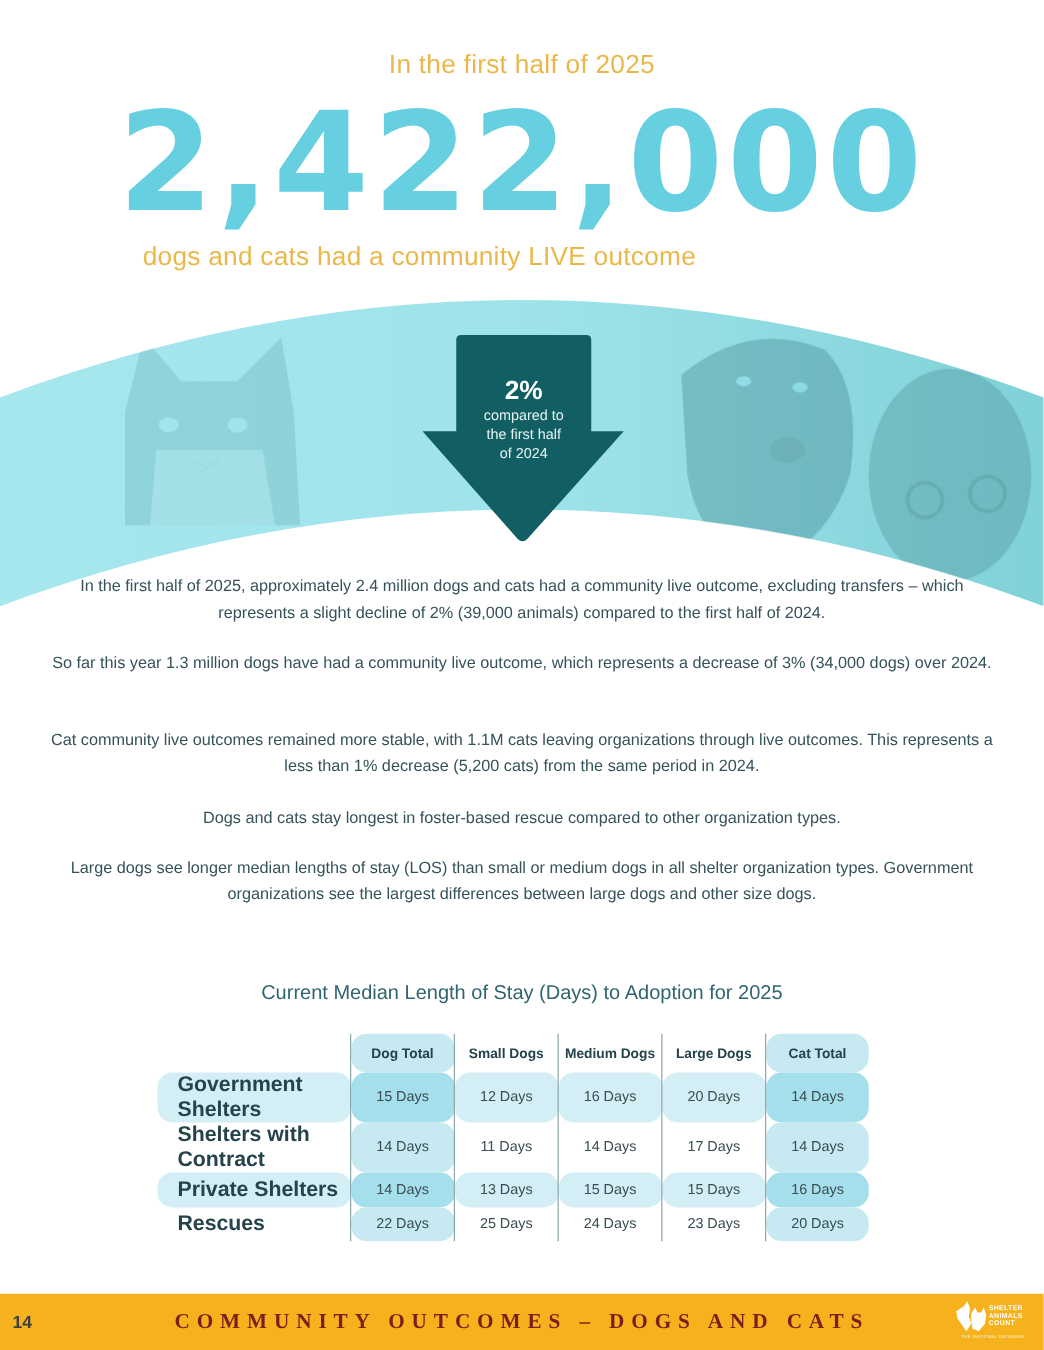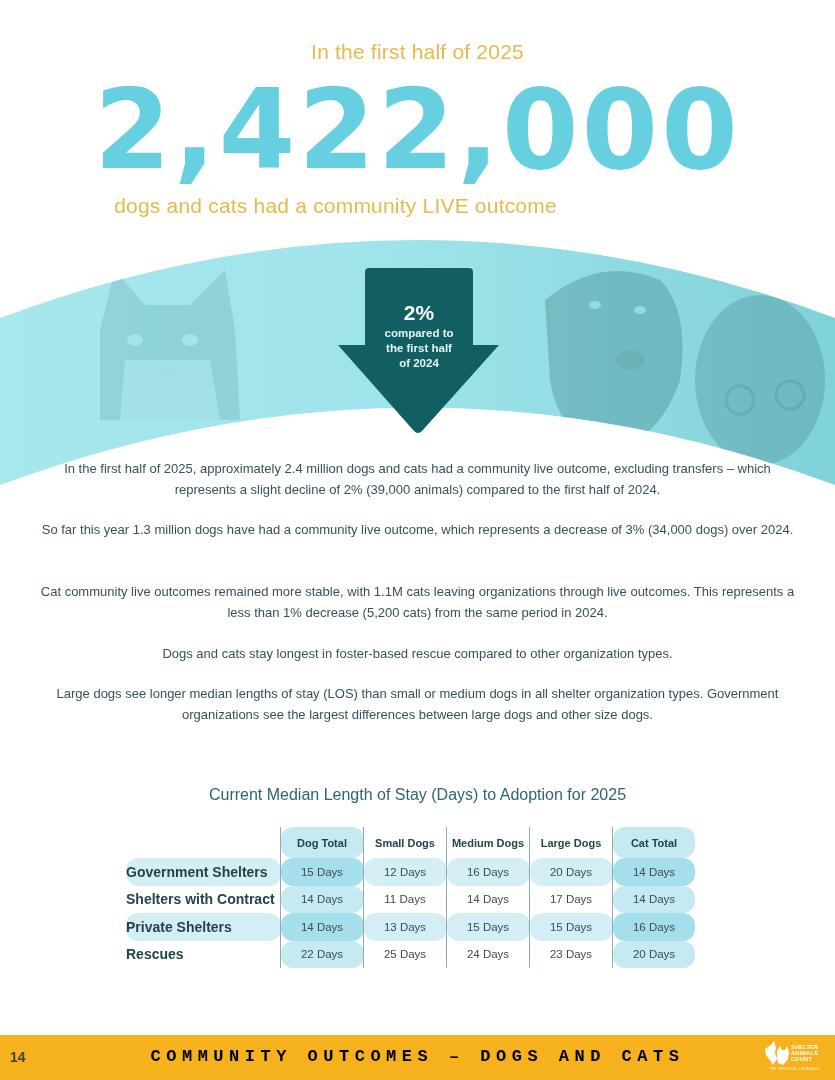--- a/index.html
+++ b/index.html
@@ -21,53 +21,53 @@
   .sub {
     position: absolute; left: 0; width: 671px; top: 194px;
     text-align: center; color: #eab84a; font-size: 21px; letter-spacing: 0.2px;
   }
   .band { position: absolute; left: 0; top: 225px; width: 835px; height: 270px; }
   .arrow-text {
     position: absolute; left: 365px; width: 108px; top: 300px;
     text-align: center; color: #ffffff;
   }
   .arrow-pct { font-size: 21px; font-weight: bold; line-height: 26px; }
-  .arrow-cap { font-size: 11.5px; line-height: 15px; color: #e6f4f4; font-weight: bold; }
+  .arrow-cap { font-size: 11.5px; line-height: 15px; color: #e6f4f4; }
   .para {
     position: absolute; left: 50px; width: 735px; text-align: center;
     color: #35525a; font-size: 13px; line-height: 21px;
   }
   .table-title {
     position: absolute; left: 0; width: 835px; top: 786px;
     text-align: center; color: #2f6470; font-size: 16px;
   }
   table.los {
     position: absolute; left: 126px; top: 827px;
     border-collapse: collapse; font-size: 11.5px; color: #3a4d52;
   }
   table.los th, table.los td { padding: 0; height: 27.5px; text-align: center; border-radius: 12px; }
   table.los th { height: 31px; font-weight: bold; color: #24434b; font-size: 11px; }
-  table.los td.rowlabel { text-align: left; width: 138px; font-weight: bold; color: #24434b; font-size: 14px; }
+  table.los td.rowlabel { text-align: left; padding-left: 16px; width: 138px; font-weight: bold; color: #24434b; font-size: 17px; }
   table.los .c { width: 82px; border-left: 1.5px solid #8fa9ad; }
   table.los tr.shade td { background: #d3eff5; }
   table.los .hl { background: #c7eaf2; }
   table.los tr.shade td.hl { background: #a6dfec; }
   table.los th.hl { background: #c7eaf2; }
   .footer {
     position: absolute; left: 0; top: 1035px; width: 835px; height: 45px;
     background: #f6b21c;
   }
   .page-num {
     position: absolute; left: 10px; top: 14px; color: #404040;
     font-weight: bold; font-size: 14px;
   }
   .footer-title {
     position: absolute; left: 0; width: 835px; top: 12px; text-align: center;
-    color: #000000; font-weight: bold; font-size: 17px; letter-spacing: 5.5px;
-    font-family: Liberation Mono, monospace;
+    color: #7f1d1d; font-weight: bold; font-size: 17px; letter-spacing: 5.5px;
+    font-family: Liberation Serif, serif;
   }
   .logo { position: absolute; left: 763px; top: 6px; width: 70px; height: 34px; }
   .logo-text {
     position: absolute; left: 28px; top: 3px; color: #ffffff;
     font-size: 5.5px; font-weight: bold; line-height: 6px; letter-spacing: 0.3px;
   }
   .logo-tag {
     position: absolute; left: 6px; top: 26px; color: #fff3d0;
     font-size: 3.5px; letter-spacing: 0.3px; white-space: nowrap;
   }

